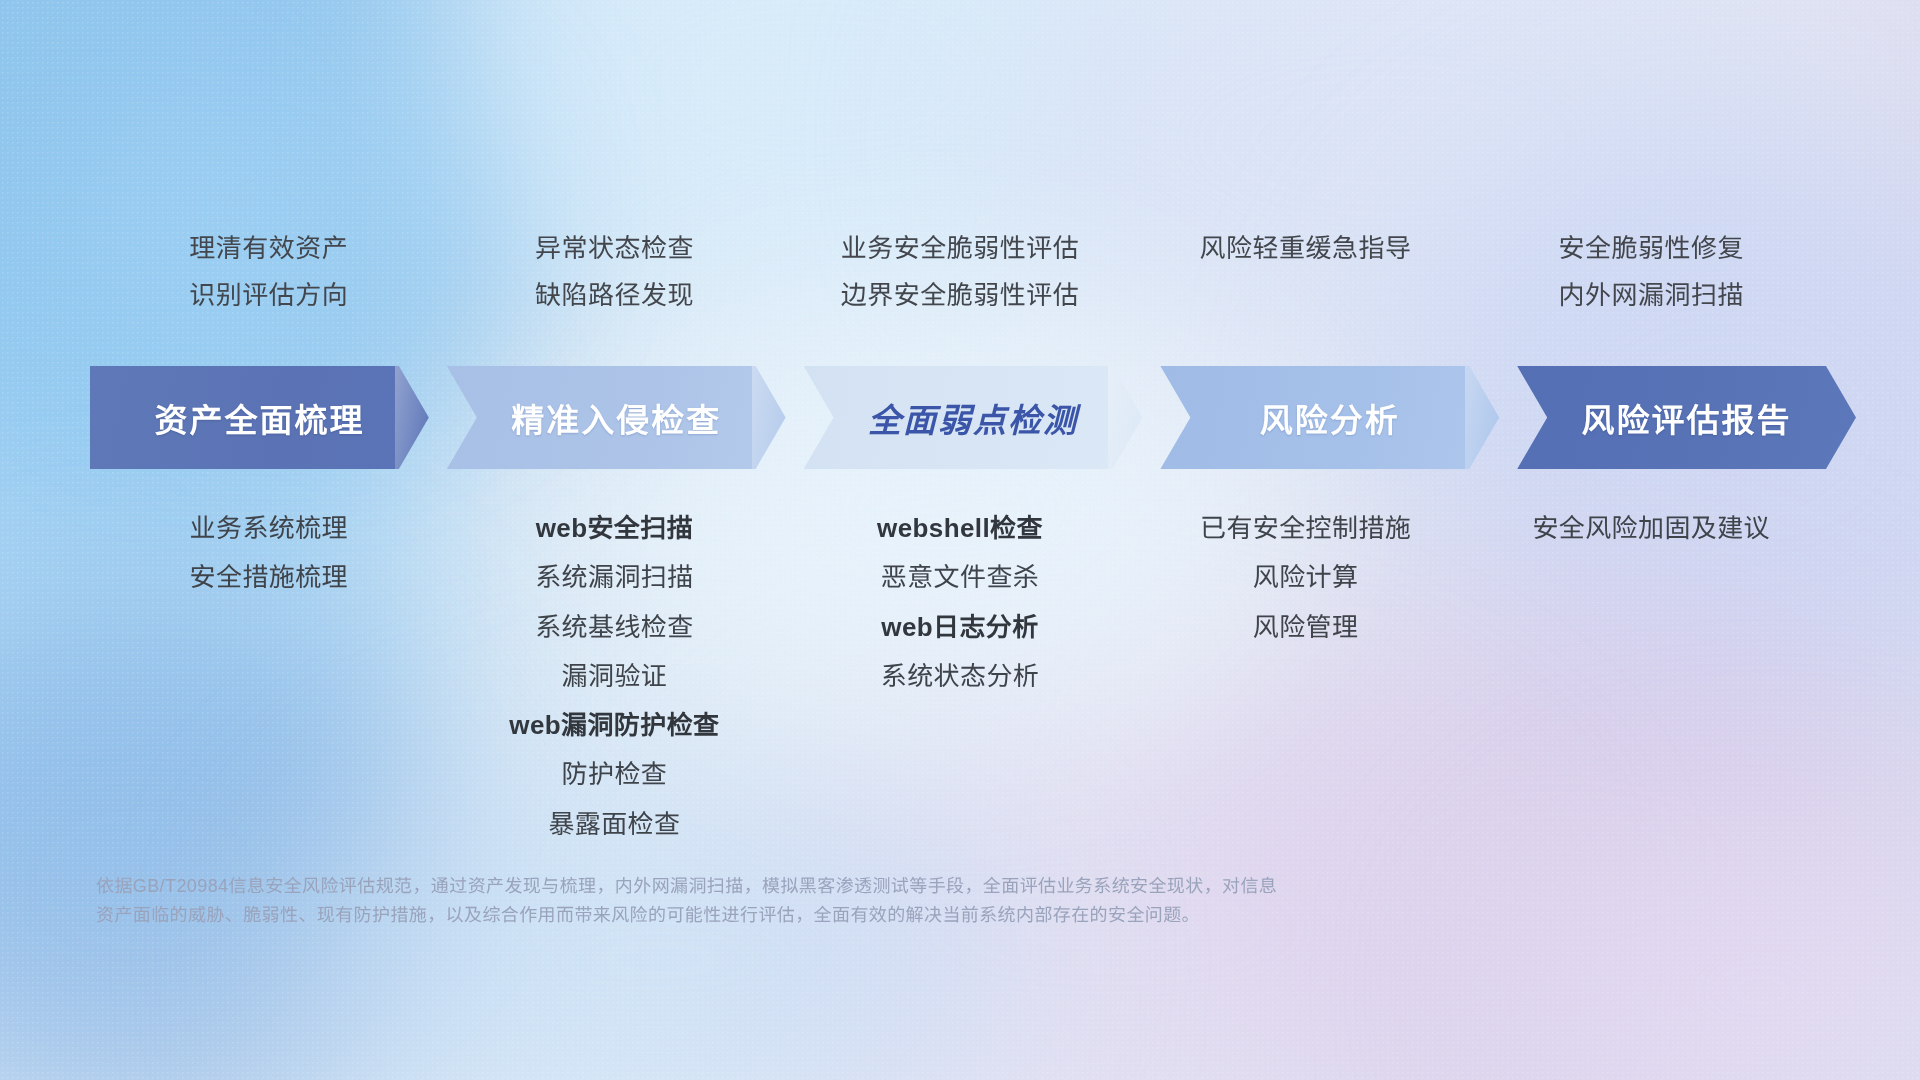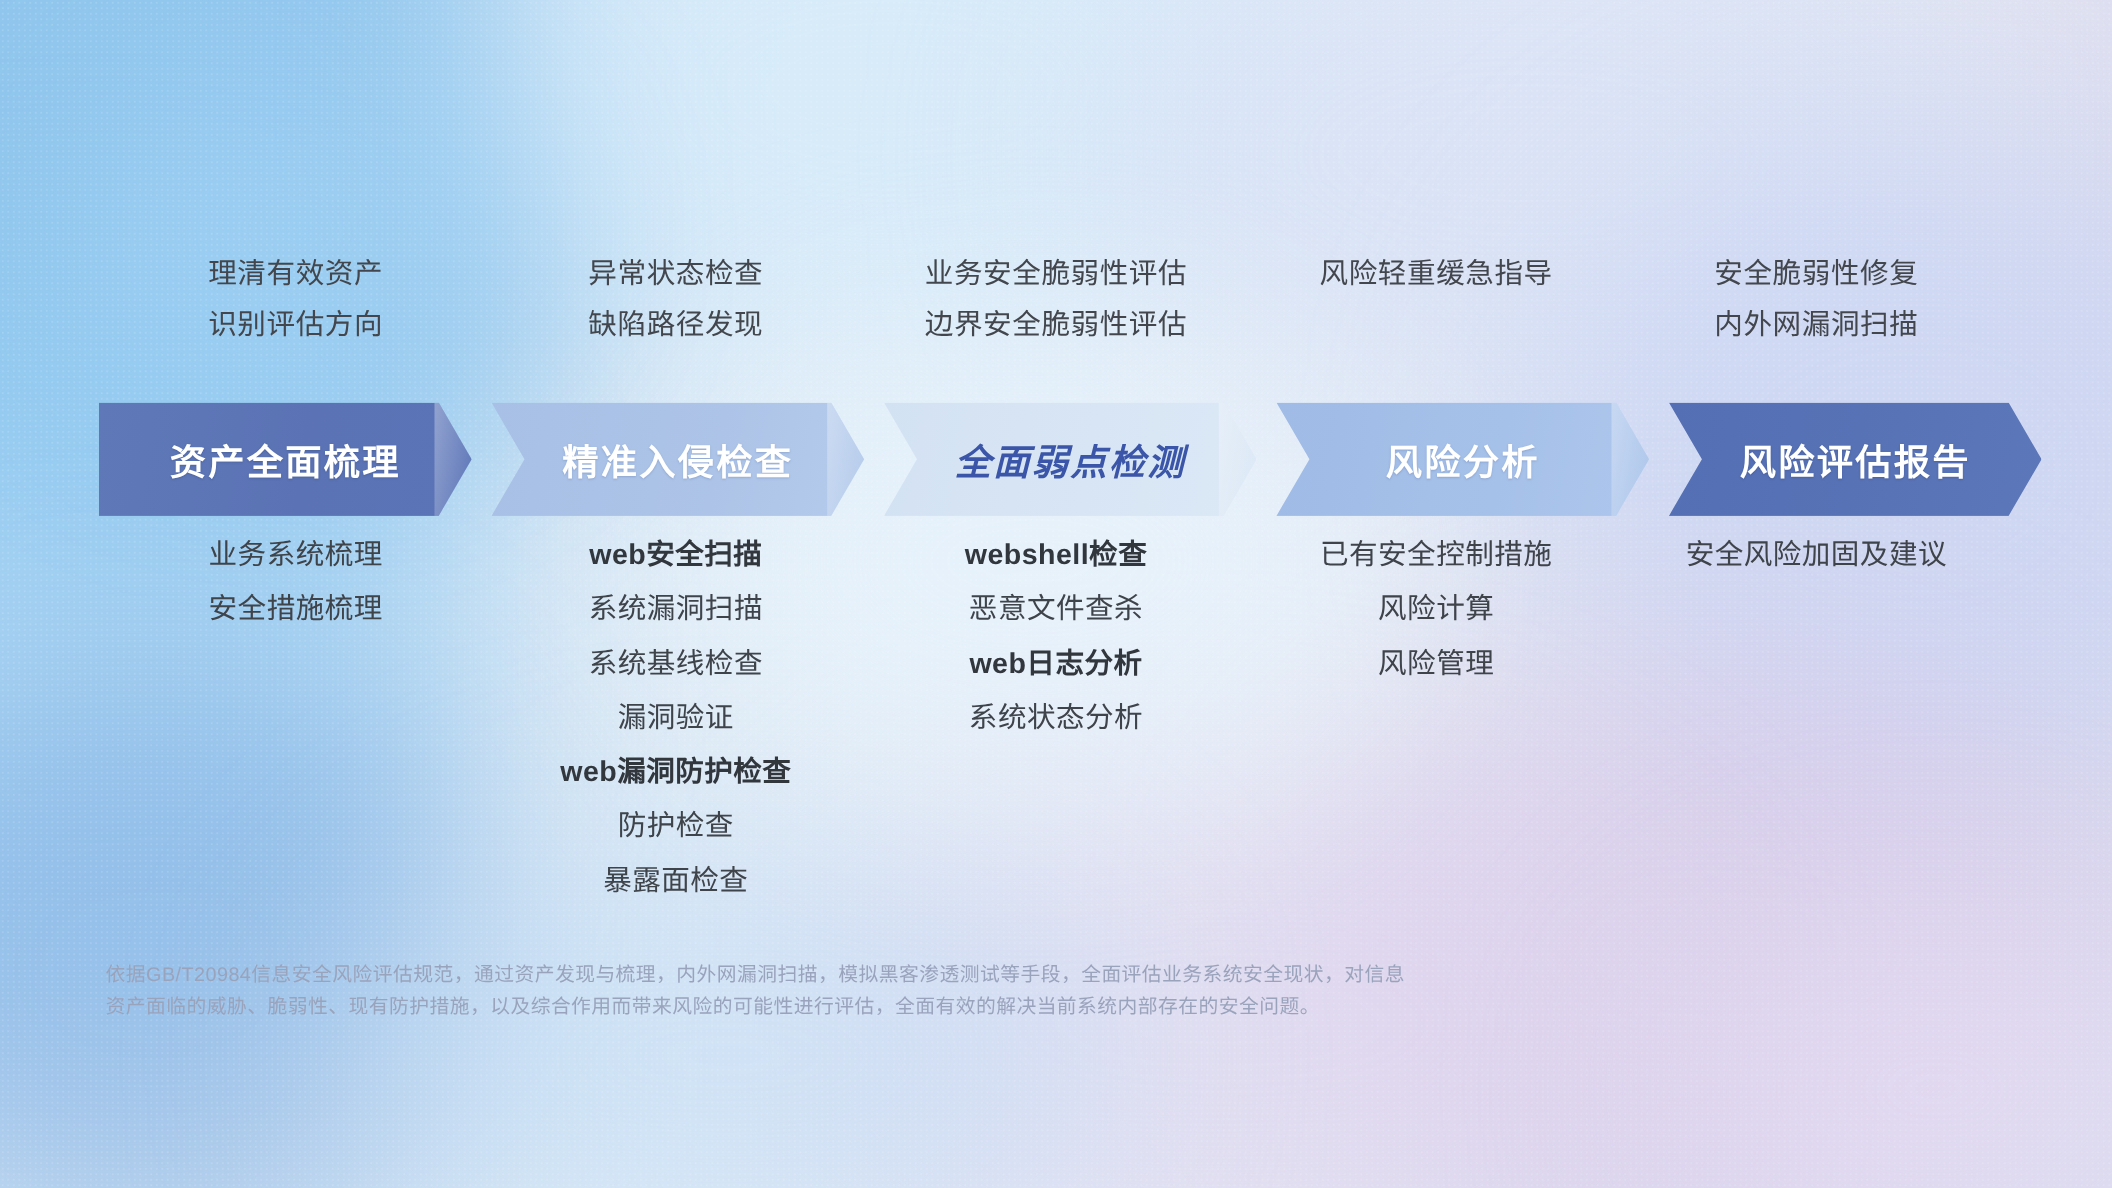--- a/index.html
+++ b/index.html
@@ -138,21 +138,21 @@
     content: "";
     position: absolute;
     right: 0; top: 0; bottom: 0;
     width: 34px;
     background: linear-gradient(100deg, rgba(255,255,255,.34), rgba(255,255,255,0));
     pointer-events: none;
   }
   .chev:last-child::after { display: none; }
 
   
-  #bottom-row { top: 488px; }
+  #bottom-row { top: 512px; }
   #bottom-row .col { gap: 16px; }
   .bot-item {
     font-size: 26px;
     color: #3f434a;
     line-height: 1.28;
     letter-spacing: .4px;
     white-space: nowrap;
   }
   .bot-item.strong { font-weight: 700; color: #32363d; }
 

